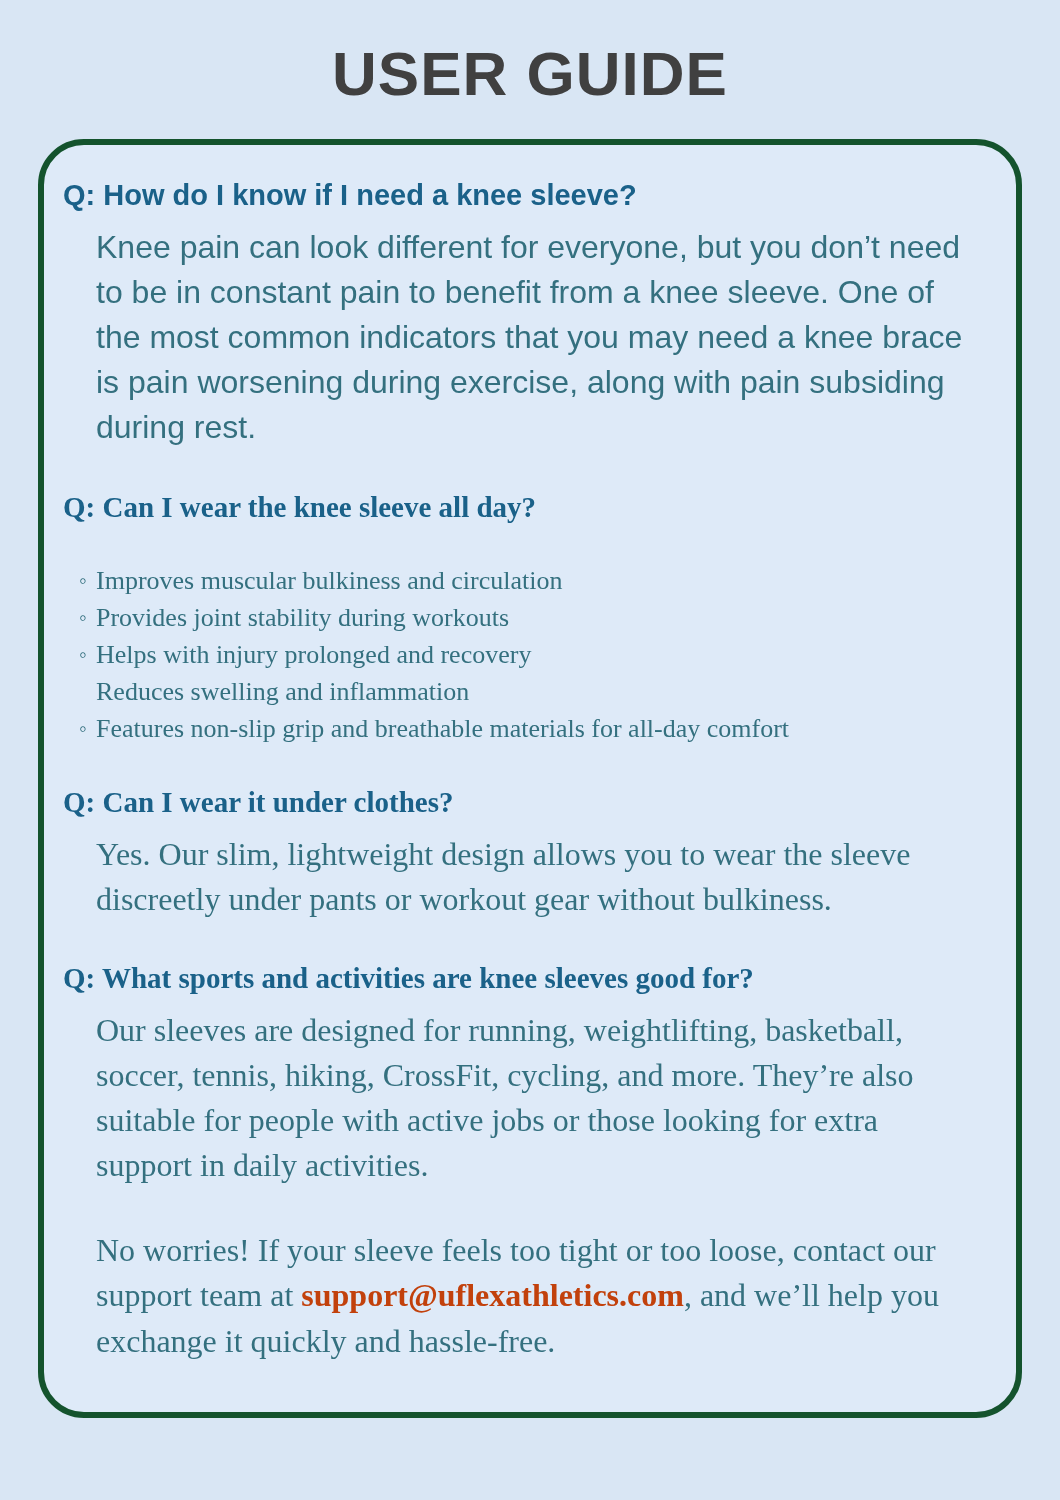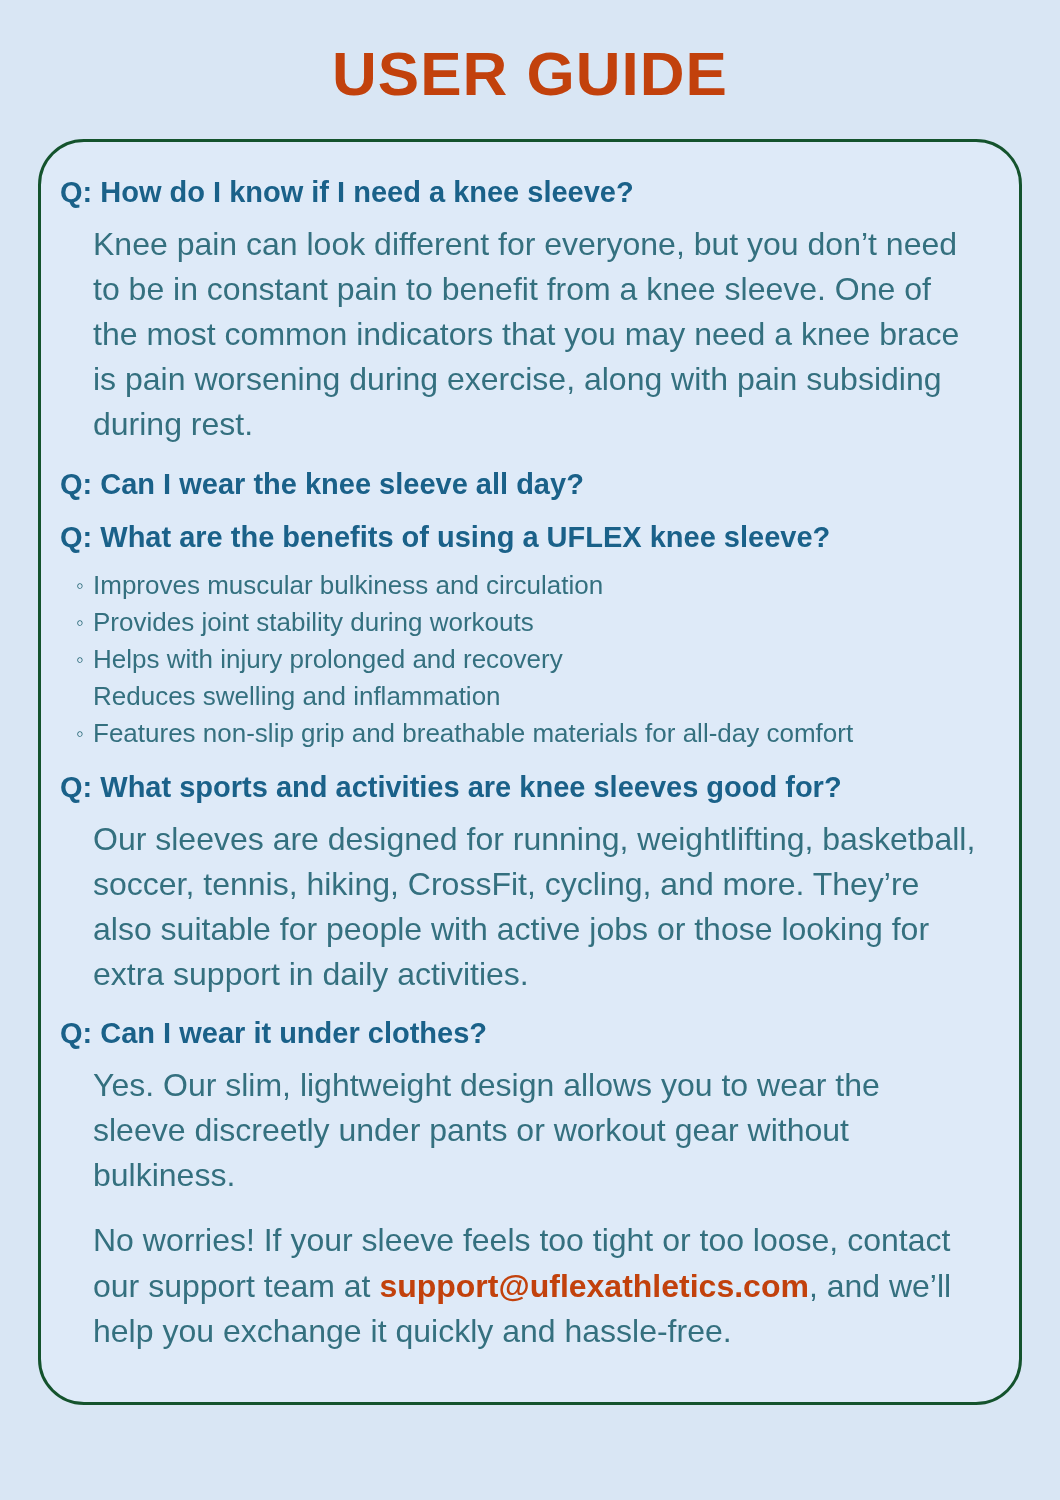--- a/index.html
+++ b/index.html
@@ -10,31 +10,31 @@
     font-family: "Liberation Sans", sans-serif;
     overflow: hidden;
   }
   .page-title {
     margin: 0;
     padding-top: 38px;
     text-align: center;
     font-size: 62px;
     font-weight: bold;
     letter-spacing: 1px;
-    color: #c2410c;
+    color: #404040;
   }
   .faq-box {
     margin: 30px 38px 0 38px;
     background: #deeaf8;
-    border: 3px solid #14532d;
+    border: 6px solid #14532d;
     border-radius: 46px;
     padding: 34px 40px 48px 19px;
     box-sizing: border-box;
   }
-  .qa + .qa { margin-top: 20px; }
+  .qa + .qa { margin-top: 40px; font-family: Liberation Serif, serif; }
   .q {
     margin: 0;
     font-size: 29px;
     font-weight: bold;
     color: #1a6189;
   }
   .a {
     margin: 13px 0 0 33px;
     max-width: 888px;
     font-size: 32px;
@@ -81,21 +81,20 @@
     <div class="qa">
       <h2 class="q">Q: How do I know if I need a knee sleeve?</h2>
       <p class="a">Knee pain can look different for everyone, but you don’t need to be in constant pain to benefit from a knee sleeve. One of the most common indicators that you may need a knee brace is pain worsening during exercise, along with pain subsiding during rest.</p>
     </div>
 
     <div class="qa">
       <h2 class="q">Q: Can I wear the knee sleeve all day?</h2>
     </div>
 
     <div class="qa">
-      <h2 class="q">Q: What are the benefits of using a UFLEX knee sleeve?</h2>
       <ul class="bullets">
         <li class="bullet-row">
           <span class="bullet-marker">◦</span>
           <span class="bullet-text">Improves muscular bulkiness and circulation</span>
         </li>
         <li class="bullet-row">
           <span class="bullet-marker">◦</span>
           <span class="bullet-text">Provides joint stability during workouts</span>
         </li>
         <li class="bullet-row">
@@ -107,27 +106,27 @@
           <span class="bullet-text">Reduces swelling and inflammation</span>
         </li>
         <li class="bullet-row">
           <span class="bullet-marker">◦</span>
           <span class="bullet-text">Features non-slip grip and breathable materials for all-day comfort</span>
         </li>
       </ul>
     </div>
 
     <div class="qa">
-      <h2 class="q">Q: What sports and activities are knee sleeves good for?</h2>
-      <p class="a">Our sleeves are designed for running, weightlifting, basketball, soccer, tennis, hiking, CrossFit, cycling, and more. They’re also suitable for people with active jobs or those looking for extra support in daily activities.</p>
+      <h2 class="q">Q: Can I wear it under clothes?</h2>
+      <p class="a">Yes. Our slim, lightweight design allows you to wear the sleeve discreetly under pants or workout gear without bulkiness.</p>
     </div>
 
     <div class="qa">
-      <h2 class="q">Q: Can I wear it under clothes?</h2>
-      <p class="a">Yes. Our slim, lightweight design allows you to wear the sleeve discreetly under pants or workout gear without bulkiness.</p>
+      <h2 class="q">Q: What sports and activities are knee sleeves good for?</h2>
+      <p class="a">Our sleeves are designed for running, weightlifting, basketball, soccer, tennis, hiking, CrossFit, cycling, and more. They’re also suitable for people with active jobs or those looking for extra support in daily activities.</p>
     </div>
 
     <div class="qa">
       <p class="a"><span>No worries! If your sleeve feels too tight or too loose, contact our support team at </span><a class="email">support@uflexathletics.com</a><span>, and we’ll help you exchange it quickly and hassle-free.</span></p>
     </div>
 
   </section>
 
 </div>
 

